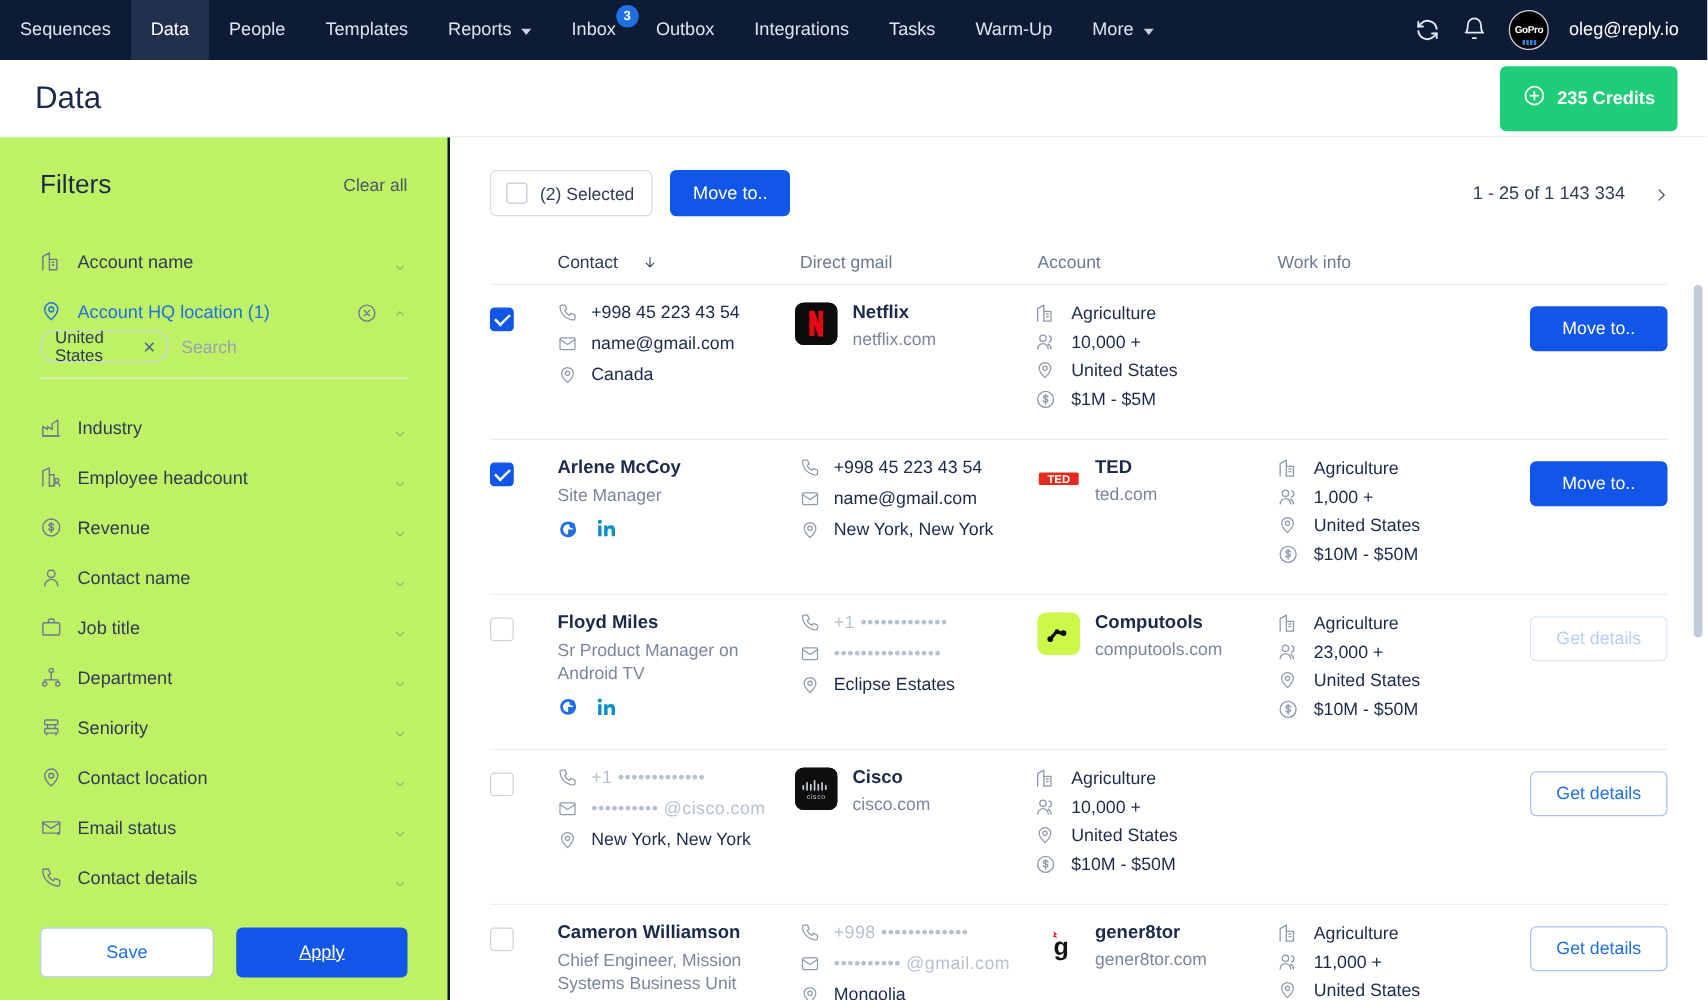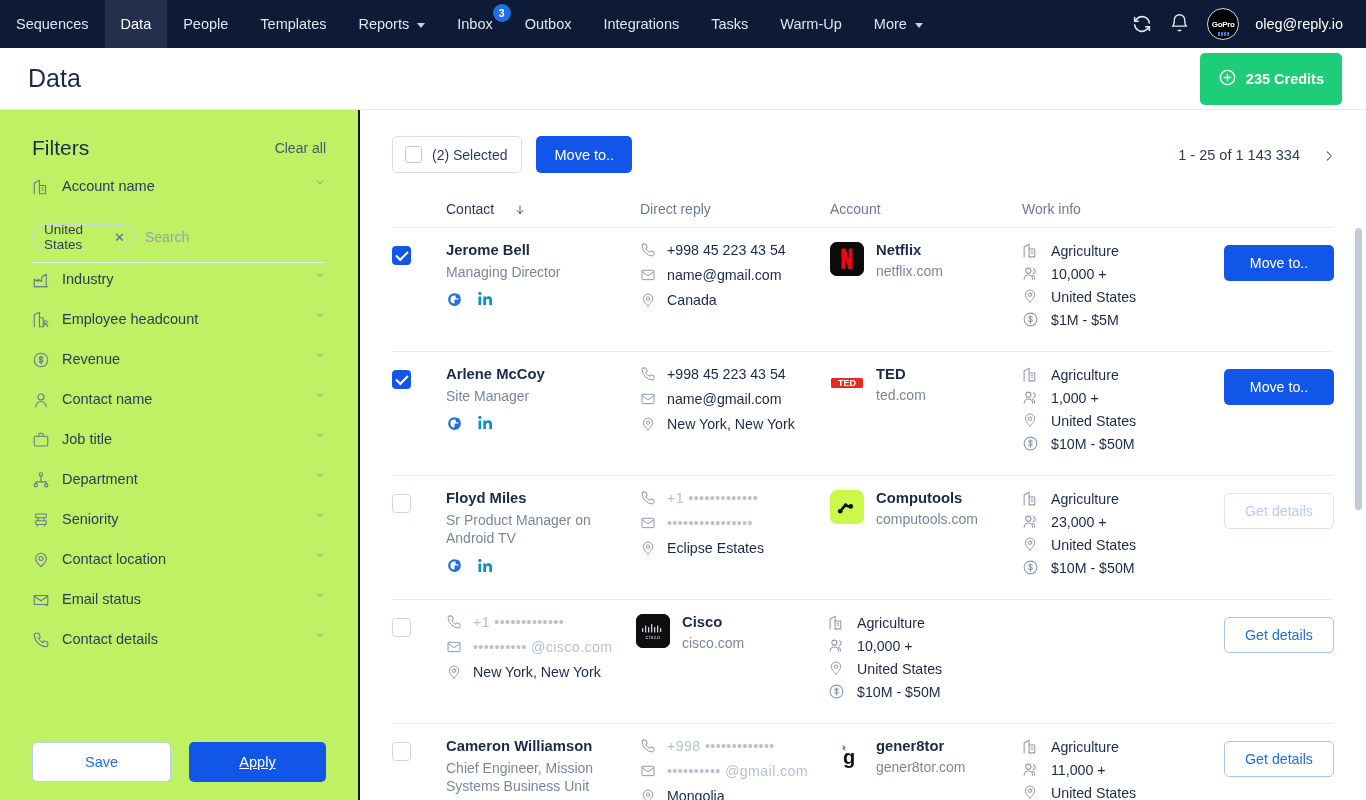--- a/index.html
+++ b/index.html
@@ -84,21 +84,21 @@
     padding: 0 32px; position: relative; background: #bef264;
   }
   .filters-head {
     display: flex; align-items: center; justify-content: space-between;
     padding: 26px 0 18px 0;
   }
   .filters-title { font-size: 21px; color: #1b2a4a; }
   .clear-all { font-size: 14px; color: #4a5568; cursor: pointer; }
 
   .frow {
-    display: flex; align-items: flex-start; gap: 12px;
+    display: flex; align-items: flex-end; gap: 12px;
     height: 40px; cursor: pointer;
   }
   .frow .ficon { width: 18px; height: 18px; flex: 0 0 18px; color: #6b7a93; }
   .frow .ficon svg { display: block; }
   .frow .flabel { font-size: 14.5px; color: #2d3b55; flex: 1; }
   .frow.active .flabel { color: #1f6fe5; }
   .frow.active .ficon { color: #1f6fe5; }
   .frow .fright { display: flex; align-items: center; gap: 12px; }
   .chev { width: 13px; height: 8px; color: #6b7a93; }
   .chev svg { display: block; }
@@ -360,20 +360,42 @@
           </span>
           <span class="flabel">Account name</span>
           <span class="fright">
             <span class="chev">
               <svg viewBox="0 0 24 24" width="14" height="9" fill="none" stroke="currentColor" stroke-width="2" stroke-linecap="round" stroke-linejoin="round">
                 <path d="M5 8l7 7 7-7"></path>
               </svg>
             </span>
           </span>
         </div>
+        <div class="frow active">
+          <span class="ficon">
+            <svg viewBox="0 0 24 24" width="18" height="18" fill="none" stroke="currentColor" stroke-width="1.5" stroke-linecap="round" stroke-linejoin="round">
+              <path d="M12 21s7-6.2 7-11a7 7 0 1 0-14 0c0 4.8 7 11 7 11z"></path>
+              <circle cx="12" cy="10" r="2.6"></circle>
+            </svg>
+          </span>
+          <span class="flabel">Account HQ location (1)</span>
+          <span class="fright">
+            <span class="clearx">
+              <svg viewBox="0 0 24 24" width="17" height="17" fill="none" stroke="currentColor" stroke-width="1.5" stroke-linecap="round">
+                <circle cx="12" cy="12" r="9"></circle>
+                <path d="M9 9l6 6M15 9l-6 6"></path>
+              </svg>
+            </span>
+            <span class="chev">
+              <svg viewBox="0 0 24 24" width="14" height="9" fill="none" stroke="currentColor" stroke-width="2" stroke-linecap="round" stroke-linejoin="round">
+                <path d="M5 16l7-7 7 7"></path>
+              </svg>
+            </span>
+          </span>
+        </div>
         <div class="tagrow">
           <span class="tag">
             <span>United States</span>
             <span class="tx">✕</span>
           </span>
           <input class="tag-search" placeholder="Search" style="">
         </div>
         <div class="frow">
           <span class="ficon">
             <svg viewBox="0 0 24 24" width="18" height="18" fill="none" stroke="currentColor" stroke-width="1.5" stroke-linecap="round" stroke-linejoin="round">
@@ -568,51 +590,31 @@
       <div class="thead">
         <div class="c-check"></div>
         <div class="c-contact">
           <span class="hlabel">Contact</span>
           <span class="sortarrow">
             <svg viewBox="0 0 24 24" width="12" height="14" fill="none" stroke="currentColor" stroke-width="1.7" stroke-linecap="round" stroke-linejoin="round">
                 <path d="M12 4v15M6 13l6 6 6-6"></path>
               </svg>
           </span>
         </div>
-        <div class="c-direct">Direct reply</div>
+        <div class="c-direct">Direct gmail</div>
         <div class="c-account">Account</div>
         <div class="c-work">Work info</div>
       </div>
 
       <div id="table-rows">
           <div class="row">
     <div class="c-check">
       <span class="cb-row checked"></span>
     </div>
 
-    <div class="c-contact" style="display:block">
-      <div class="pname">Jerome Bell</div>
-      <div class="ptitle">Managing Director</div>
-      <div class="socials">
-                <span class="soc">
-                  <svg viewBox="0 0 24 24" width="17" height="17">
-                    <path d="M12 3a9 9 0 1 0 0 18 9 9 0 0 0 0-18zm0 3.2a5.8 5.8 0 1 1 0 11.6 5.8 5.8 0 0 1 0-11.6z" fill="#1f6fe5"></path>
-                    <circle cx="16.6" cy="7.6" r="3.1" fill="#1f6fe5"></circle>
-                    <path d="M12 12h8a8 8 0 0 1-8 8z" fill="#1f6fe5"></path>
-                  </svg>
-                </span>
-                <span class="soc">
-                  <svg viewBox="0 0 24 24" width="18" height="18" fill="#0b8fc7">
-                    <rect x="2" y="8.5" width="3.6" height="11.5" rx="0.4"></rect>
-                    <circle cx="3.8" cy="4.6" r="2.2"></circle>
-                    <path d="M8.4 8.5h3.4v1.7c.6-1.1 2-2 3.8-2 3 0 4.4 1.9 4.4 5.3V20h-3.6v-5.6c0-1.6-.6-2.6-2-2.6-1.2 0-1.9.8-2.2 1.6-.1.3-.1.7-.1 1.1V20H8.4z"></path>
-                  </svg>
-                </span>
-              </div>
-    </div>
 
     <div class="c-direct">
       <div class="dline">
         <span class="di">
                   <svg viewBox="0 0 24 24" width="16" height="16" fill="none" stroke="currentColor" stroke-width="1.5" stroke-linecap="round" stroke-linejoin="round">
                     <path d="M5 3h4l2 5-2.5 1.5a12 12 0 0 0 6 6L16 13l5 2v4a2 2 0 0 1-2 2A17 17 0 0 1 3 5a2 2 0 0 1 2-2z"></path>
                   </svg>
                 </span>
         <span class="dtext">+998 45 223 43 54</span>
       </div>

